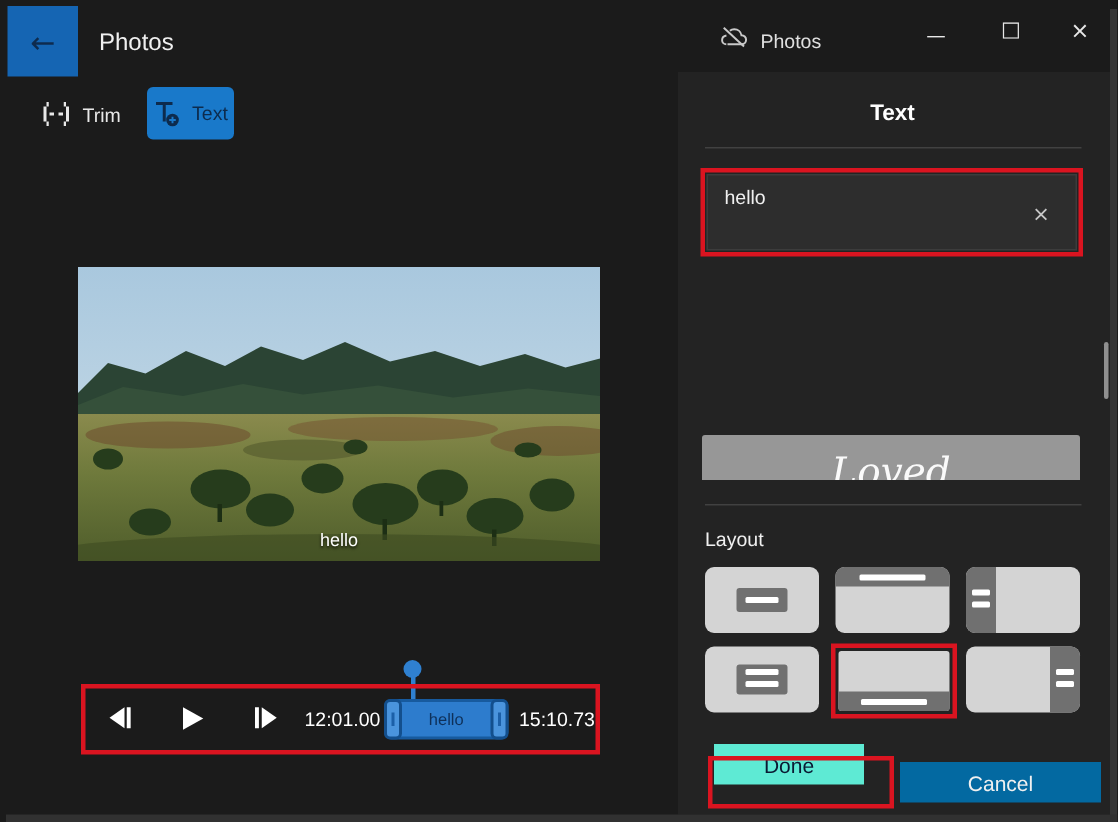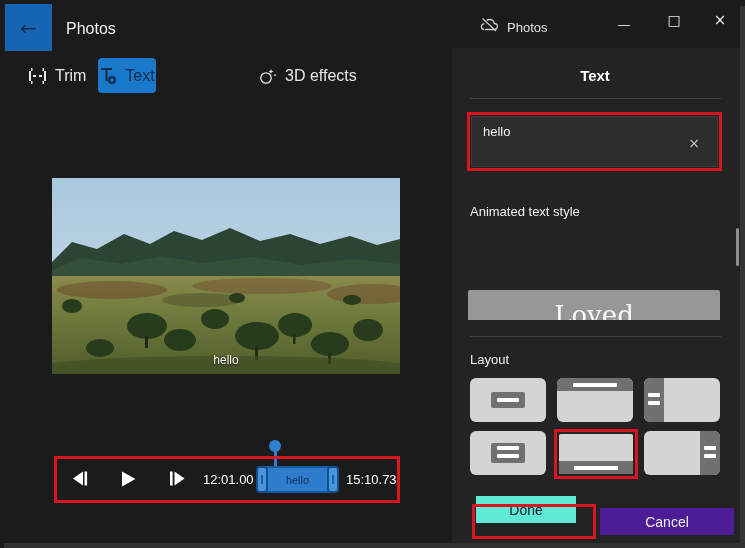--- a/index.html
+++ b/index.html
@@ -19,21 +19,21 @@
   #offline { left:480px; top:17px; display:flex; align-items:center; gap:8px; }
   #offline-label { font-size:13px; color:#e0e0e0; }
 
   .win-ctl { top:8px; width:30px; height:24px; background:transparent; border:none; color:#e8e8e8;
              font-size:13px; text-align:center; font-family:"DejaVu Sans",sans-serif; cursor:pointer; }
   #btn-min { left:609px; top:12px; }
   #btn-max { left:659px; font-size:14px; }
   #btn-close { left:705px; font-size:15px; }
 
   
-  .tab { top:58px; height:36px; display:flex; align-items:center; gap:8px; font-size:16px;
+  .tab { top:58px; height:36px; display:flex; align-items:center; gap:8px; font-size:13px;
          color:#e8e8e8; background:transparent; border:none; cursor:pointer;text-align:center; }
   .tab svg { display:block; }
   #tab-trim   { left:28px; }
   #tab-text   { left:98px; width:58px; justify-content:center; background:#1979ca; border-radius:4px;
                 height:35px; color:#0d2b4d; }
   #tab-motion { left:170px; }
   #tab-3d     { left:258px; }
   #tab-filters{ left:352px; }
 
   
@@ -70,40 +70,40 @@
                 color:#f0f0f0; font-size:13px; padding:7px 26px 7px 11px; resize:none;
                 font-family:"Liberation Sans","DejaVu Sans",sans-serif; }
   #input-clear { left:683px; top:134px; width:22px; height:18px; background:transparent; border:none;
                  color:#c8c8c8; font-size:14px; cursor:pointer; font-family:"DejaVu Sans",sans-serif; }
 
   #styles-label { left:470px; top:204px; font-size:13px; color:#f0f0f0; }
   #style-simple { left:469px; top:229px; width:250px; height:54px; background:#31608c; border:none;
                   color:#d8ecfa; font-size:29px; cursor:pointer; font-family:"Liberation Sans",sans-serif; }
   #style-loved  { left:468px; top:290px; width:252px; height:30px; background:#979797; border:none;
                   color:#fafafa; font-size:26px; cursor:pointer; overflow:hidden;
-                  font-family:"DejaVu Serif",serif; padding-top:10px; border-radius:2px 2px 0 0; }
+                  font-family:"DejaVu Serif",serif; font-style:italic; padding-top:10px; border-radius:2px 2px 0 0; }
 
   #layout-label { left:470px; top:352px; font-size:13px; color:#f0f0f0; }
   .tile { width:76px; height:44px; background:#d4d4d4; border-radius:6px; position:absolute;
           border:none; cursor:pointer; }
   #tile-0 { left:470px; top:378px; } #tile-1 { left:557px; top:378px; } #tile-2 { left:644px; top:378px; }
   #tile-3 { left:470px; top:431px; } #tile-4 { left:559px; top:434px; width:74px; height:40px; border-radius:2px; }
   #tile-5 { left:644px; top:431px; }
   .t-box { position:absolute; left:50%; top:50%; transform:translate(-50%,-50%); background:#707070; border-radius:2px; }
   .t-line { position:absolute; background:#fff; border-radius:1px; }
   .t-bar-top { position:absolute; left:0; right:0; top:0; height:13px; background:#707070; border-radius:6px 6px 0 0; }
   .t-bar-bottom { position:absolute; left:0; right:0; bottom:0; height:13px; background:#707070; border-radius:0 0 2px 2px; }
   .t-side-left { position:absolute; left:0; top:0; bottom:0; width:20px; background:#707070; border-radius:6px 0 0 6px; }
   .t-side-right { position:absolute; right:0; top:0; bottom:0; width:20px; background:#707070; border-radius:0 6px 6px 0; }
   #hl-tile { left:554px; top:429px; width:84px; height:50px; }
 
   #hl-done { left:472px; top:504px; width:124px; height:35px; }
   #btn-done { left:476px; top:496px; width:100px; height:27px; background:#5eead4; border:none;
               color:#0a1a33; font-size:14px; cursor:pointer; }
-  #btn-cancel { left:600px; top:508px; width:134px; height:27px; background:#4c1d95; border:none;
+  #btn-cancel { left:600px; top:508px; width:134px; height:27px; background:#0369a1; border:none;
                 color:#f0f0f0; font-size:14px; cursor:pointer; }
 
   #scrollbar-thumb { left:736px; top:228px; width:3px; height:38px; background:#8f8f8f; border-radius:2px; cursor:pointer; }
 </style>
 </head>
 <body>
 
 <div id="window" class="abs">
 
   <div id="panel" class="abs"></div>
@@ -146,30 +146,20 @@
       <svg width="18" height="18" viewBox="0 0 18 18">
         <path d="M2 2h11M7.5 2v12" stroke="#0d2b4d" stroke-width="2" fill="none"></path>
         <circle cx="13" cy="13" r="4.2" fill="#0d2b4d"></circle>
         <path d="M13 10.8v4.4M10.8 13h4.4" stroke="#1979ca" stroke-width="1.3"></path>
       </svg>
     </span>
     <span>Text</span>
   </button>
 
 
-  <button id="tab-3d" class="abs tab">
-    <span>
-      <svg width="19" height="18" viewBox="0 0 19 18">
-        <circle cx="8" cy="11" r="5.2" fill="none" stroke="#e8e8e8" stroke-width="1.3"></circle>
-        <path d="M13 2l.7 1.8L15.5 4.5l-1.8.7L13 7l-.7-1.8-1.8-.7 1.8-.7z" fill="#e8e8e8"></path>
-        <path d="M17 6.5l.45 1.15 1.15.45-1.15.45L17 9.7l-.45-1.15-1.15-.45 1.15-.45z" fill="#e8e8e8"></path>
-      </svg>
-    </span>
-    <span>3D effects</span>
-  </button>
 
 
   <div id="video" class="abs">
     <svg width="348" height="196" viewBox="0 0 348 196">
       <defs>
         <linearGradient id="sky" x1="0" y1="0" x2="0" y2="1">
           <stop offset="0" stop-color="#a9c8de"></stop>
             <stop offset="1" stop-color="#cfdfe9"></stop>
         </linearGradient>
         <linearGradient id="ground" x1="0" y1="0" x2="0" y2="1">
@@ -243,21 +233,20 @@
 
   <div id="hl-playback" class="abs annotation"></div>
 
   <div id="panel-title" class="abs">Text</div>
   <div id="div1" class="abs divider"></div>
 
   <textarea id="text-input" class="abs" style="">hello</textarea>
   <button id="input-clear" class="abs">×</button>
   <div id="hl-input" class="abs annotation"></div>
 
-  <div id="styles-label" class="abs">Animated text style</div>
   <button id="style-loved" class="abs">Loved</button>
 
   <div id="div2" class="abs divider"></div>
   <div id="layout-label" class="abs">Layout</div>
 
   <button id="tile-0" class="tile">
     <span class="t-box" style="width:34px;height:16px"></span>
     <span class="t-line" style="left:50%;top:50%;transform:translate(-50%,-50%);width:22px;height:4px"></span>
   </button>
   <button id="tile-1" class="tile">

